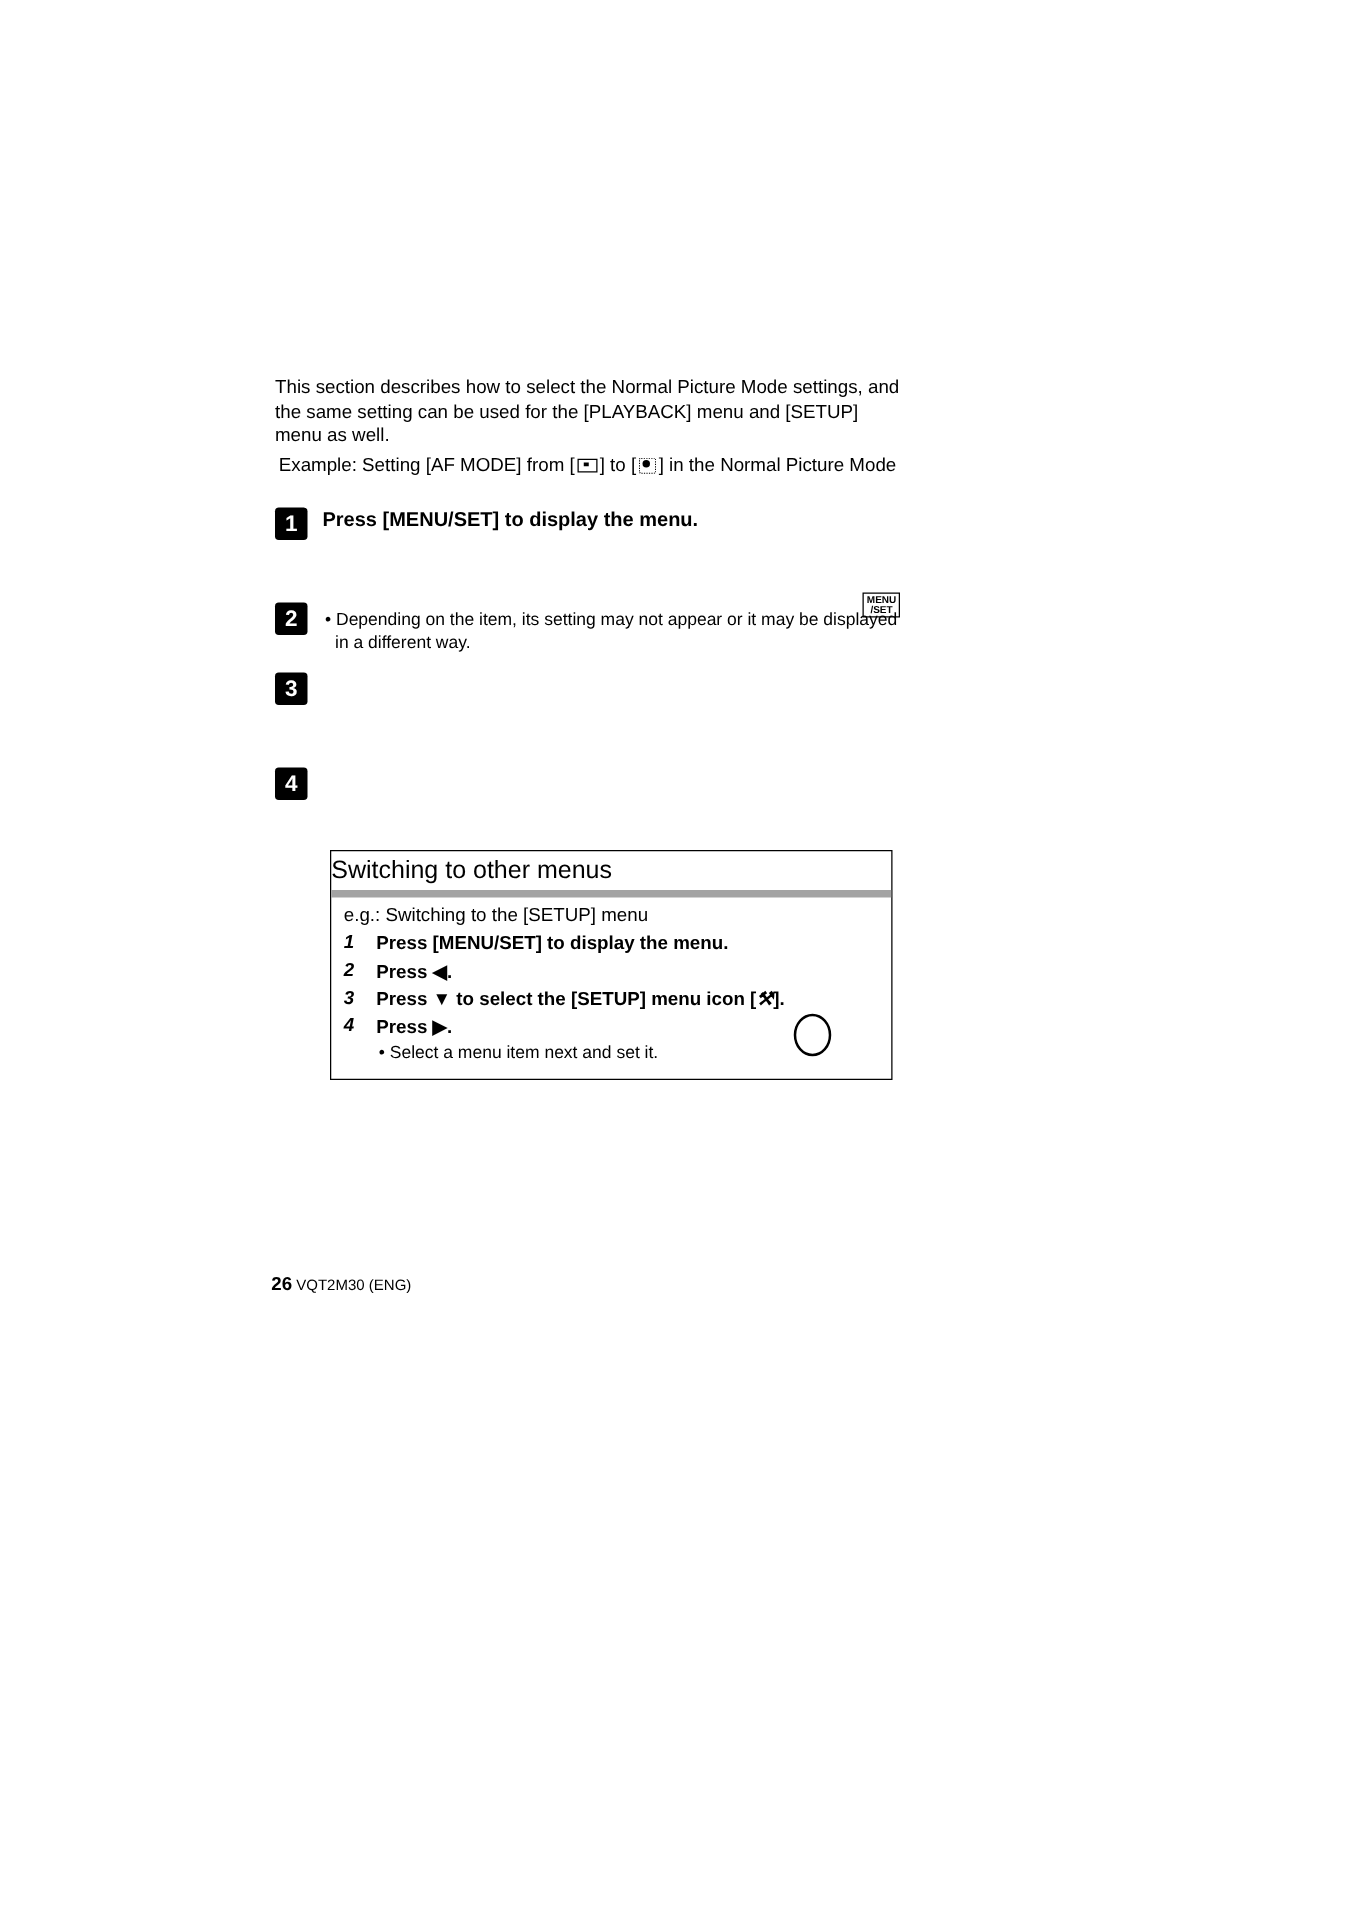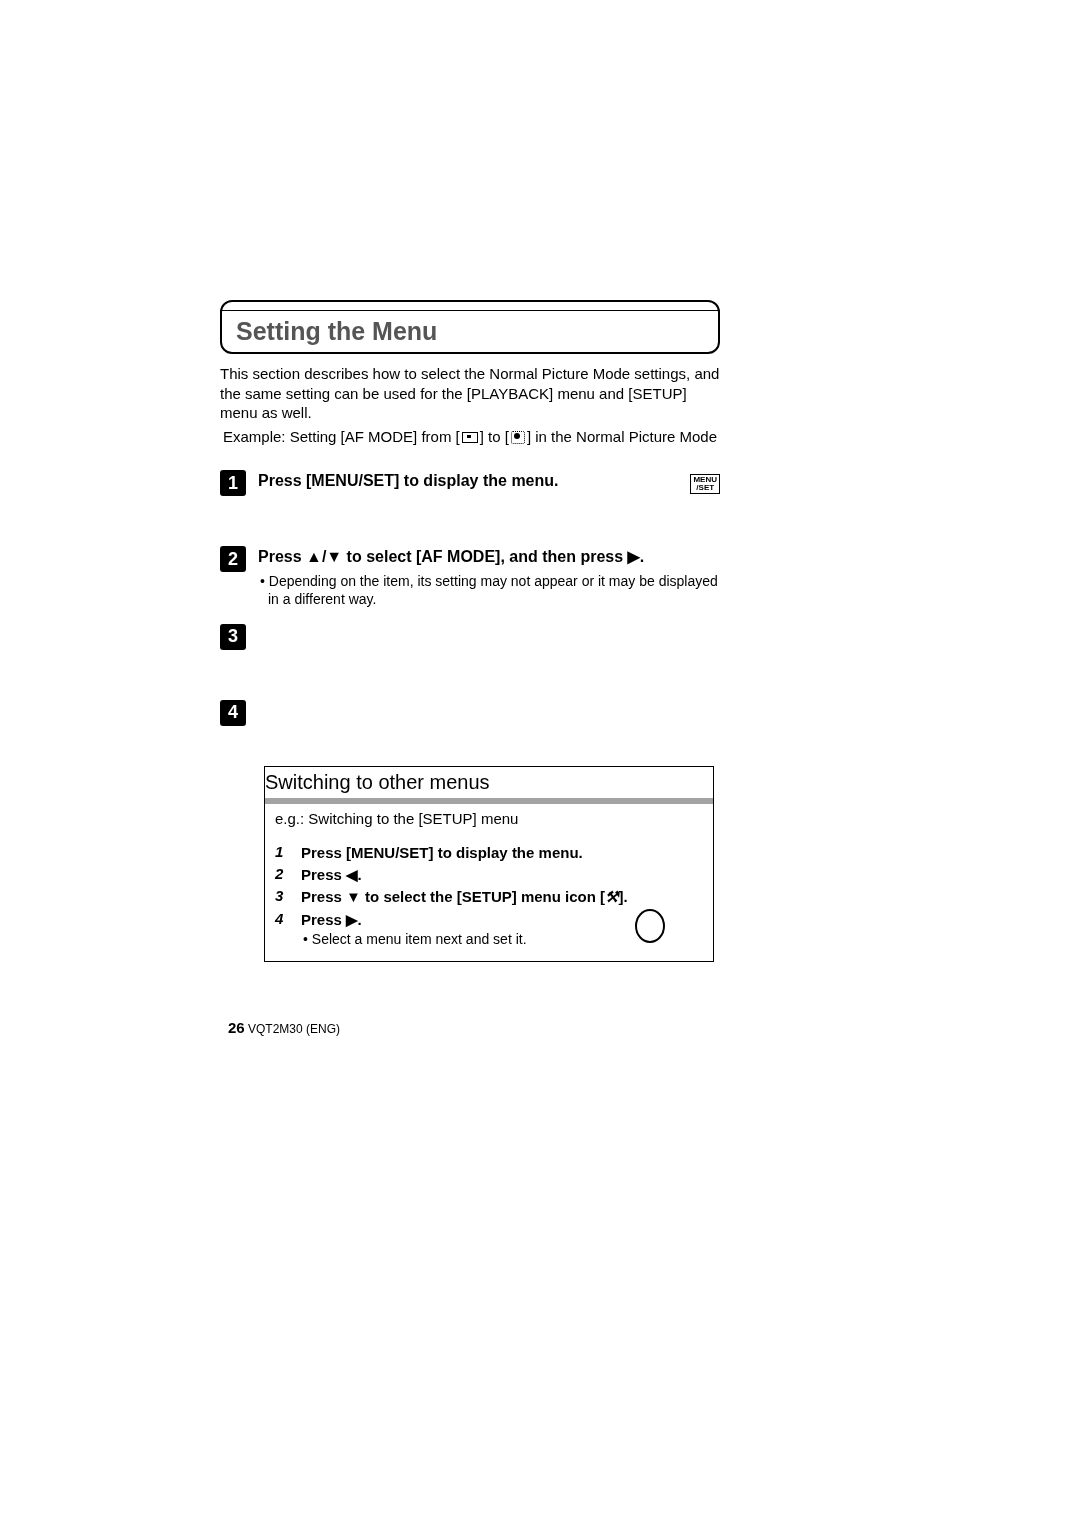--- a/index.html
+++ b/index.html
@@ -97,21 +97,21 @@
     text-align: left;
     font-size: 20px;
     padding: 4px 0;
   }
   .box-body {
     padding: 6px 10px 10px 10px;
     font-size: 15px;
     position: relative;
   }
   .box-eg {
-    margin-bottom: 16px;
+    margin-bottom: 4px;
   }
   .box-list {
     display: flex;
     gap: 14px;
     align-items: flex-start;
     margin-bottom: 2px;
   }
   .box-list-num {
     font-weight: bold;
     font-style: italic;
@@ -132,21 +132,21 @@
     position: absolute;
     right: 48px;
     bottom: 18px;
     width: 26px;
     height: 30px;
     border: 2px solid #000;
     border-radius: 50%;
   }
   .footer {
     position: absolute;
-    left: 228px;
+    left: 217px;
     top: 1019px;
     font-size: 12px;
   }
   .footer .pagenum {
     font-size: 15px;
     font-weight: bold;
   }
   
   .icon-rect {
     display: inline-block;
@@ -186,24 +186,20 @@
     display: inline-block;
     font-style: italic;
     font-weight: bold;
   }
 </style>
 </head>
 <body>
 
 <div class="page">
 
-  <div class="title-box">
-    <div class="divider"></div>
-    <span class="title-text">Setting the Menu</span>
-  </div>
 
   <div class="intro">This section describes how to select the Normal Picture Mode settings, and the same setting can be used for the [PLAYBACK] menu and [SETUP] menu as well.</div>
   <div class="example">
     <span>Example: Setting [AF MODE] from [</span><span class="icon-rect"></span><span>] to [</span><span class="icon-face"></span><span>] in the Normal Picture Mode</span>
   </div>
 
   <div class="menu-set-icon">
     <div>MENU</div>
     <div>/SET</div>
   </div>
@@ -211,21 +207,20 @@
   <div class="step">
     <div class="step-num">1</div>
     <div class="step-body">
       <div class="step-title">Press [MENU/SET] to display the menu.</div>
     </div>
   </div>
 
   <div class="step" style="margin-top:50px">
     <div class="step-num">2</div>
     <div class="step-body">
-      <div class="step-title">Press ▲/▼ to select [AF MODE], and then press ▶.</div>
       <div class="step-bullet">• Depending on the item, its setting may not appear or it may be displayed in a different way.</div>
     </div>
   </div>
 
   <div class="step" style="margin-top:16px">
     <div class="step-num">3</div>
   </div>
 
   <div class="step" style="margin-top:50px">
     <div class="step-num">4</div>

